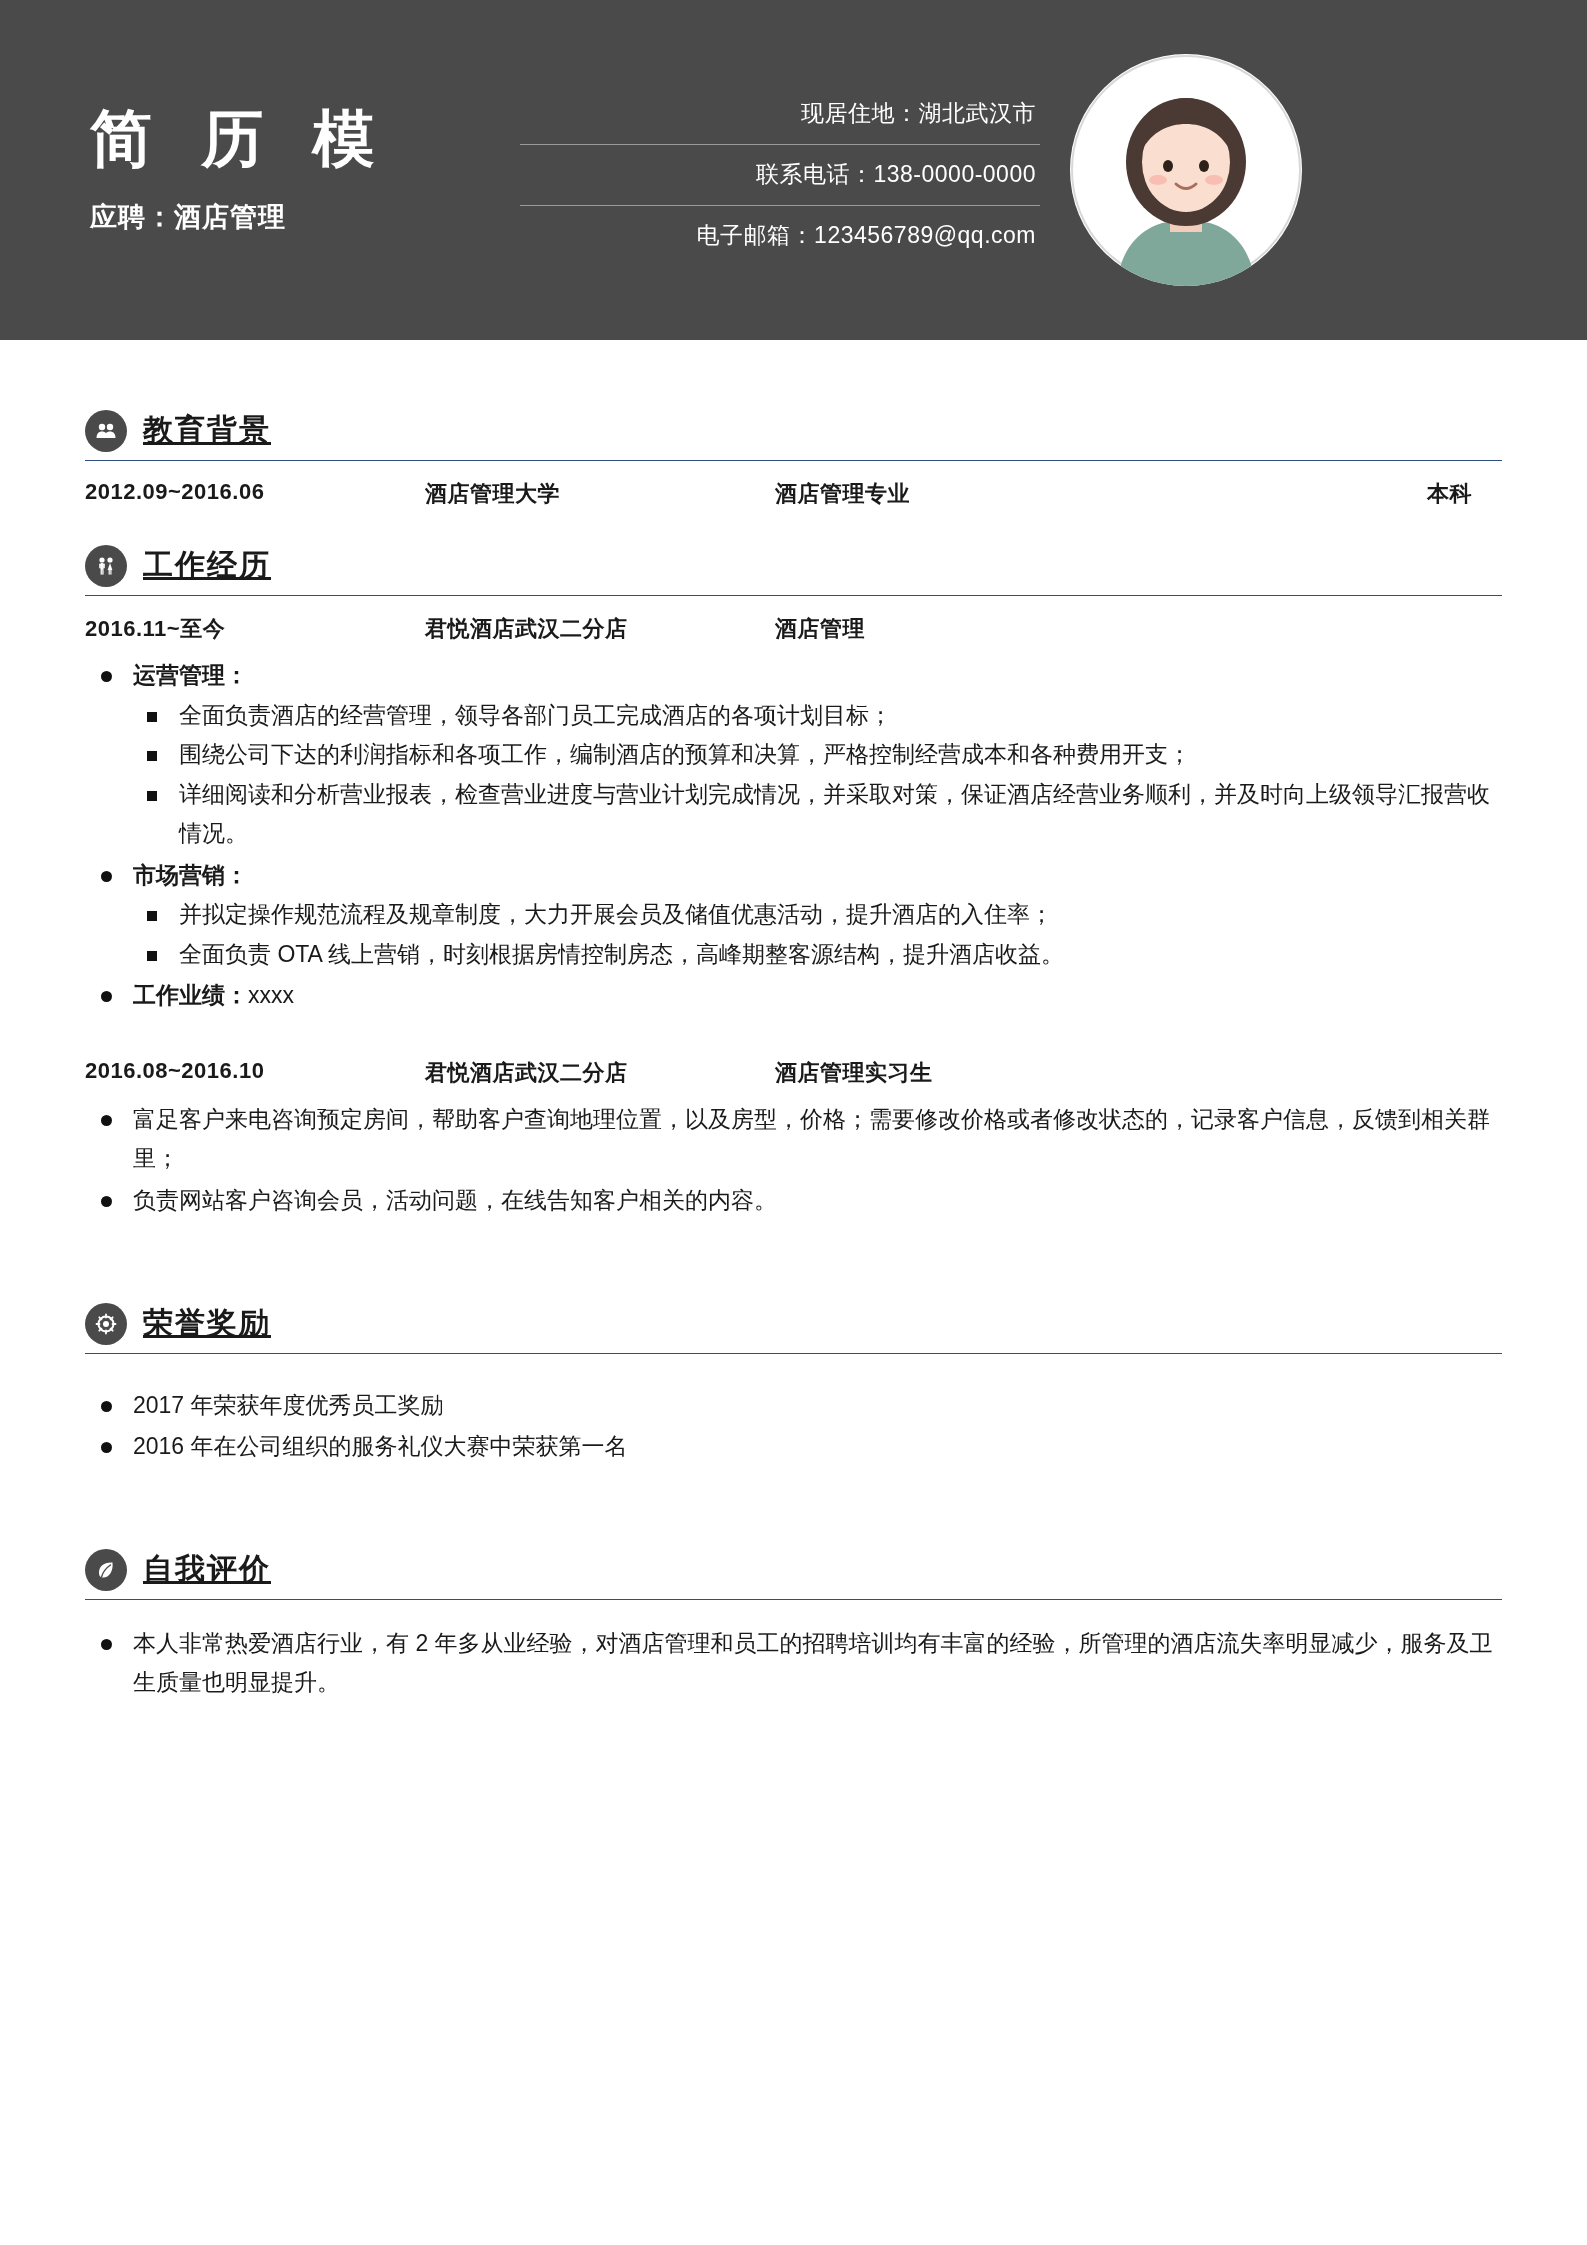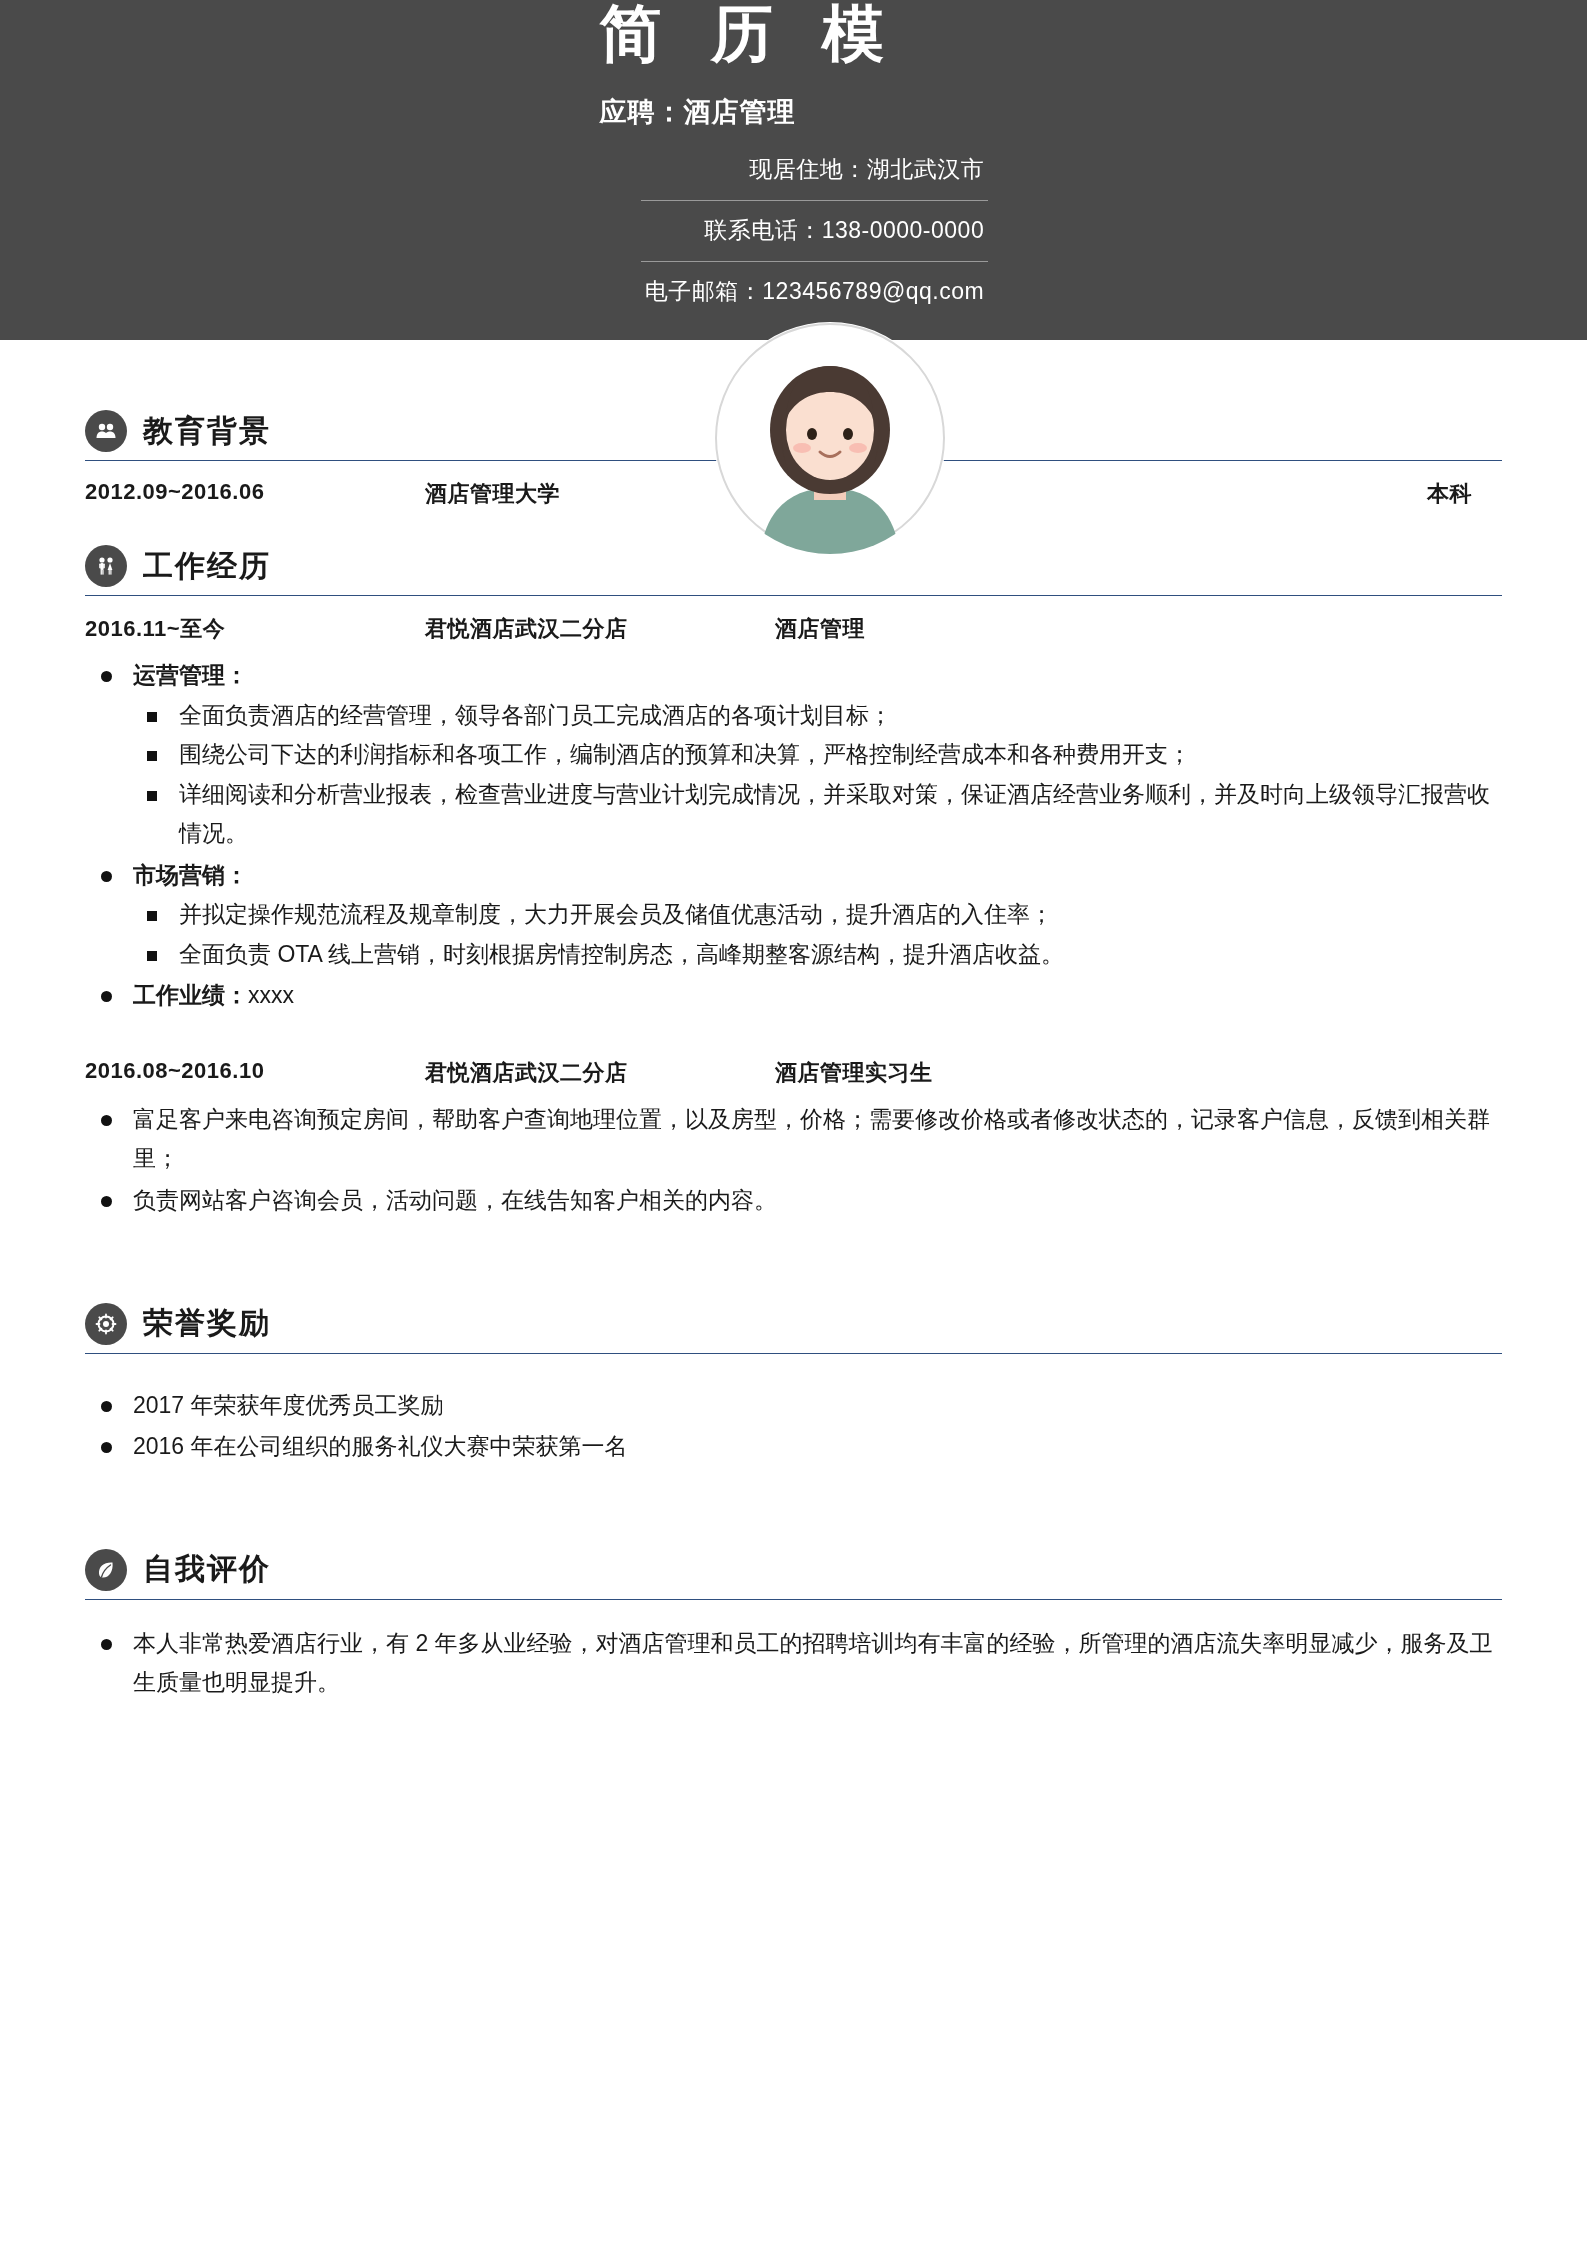--- a/index.html
+++ b/index.html
@@ -18,21 +18,20 @@
 
   
   .header {
     background: #4a4a4a;
     height: 340px;
     display: flex;
     align-items: center;
     padding: 0 48px 0 90px;
     box-sizing: border-box;
     position: relative;
-    flex-direction: column;
   }
   .header-left {
     width: 430px;
     flex: none;
   }
   .name {
     color: #ffffff;
     font-size: 62px;
     font-weight: bold;
     letter-spacing: 16px;
@@ -78,23 +77,23 @@
   .avatar-svg { display:block; }
 
   
   .content {
     padding: 40px 85px 0 85px;
     box-sizing: border-box;
   }
 
   .section-head {
     display: flex;
-    align-items: center;
     margin-top: 30px;
     margin-bottom: 6px;
+    text-decoration: underline;
   }
   .sec-icon {
     width: 42px; height: 42px;
     border-radius: 50%;
     background: #4a4a4a;
     display: flex; align-items: center; justify-content: center;
     flex: none;
     margin-right: 16px;
   }
   .sec-title {

